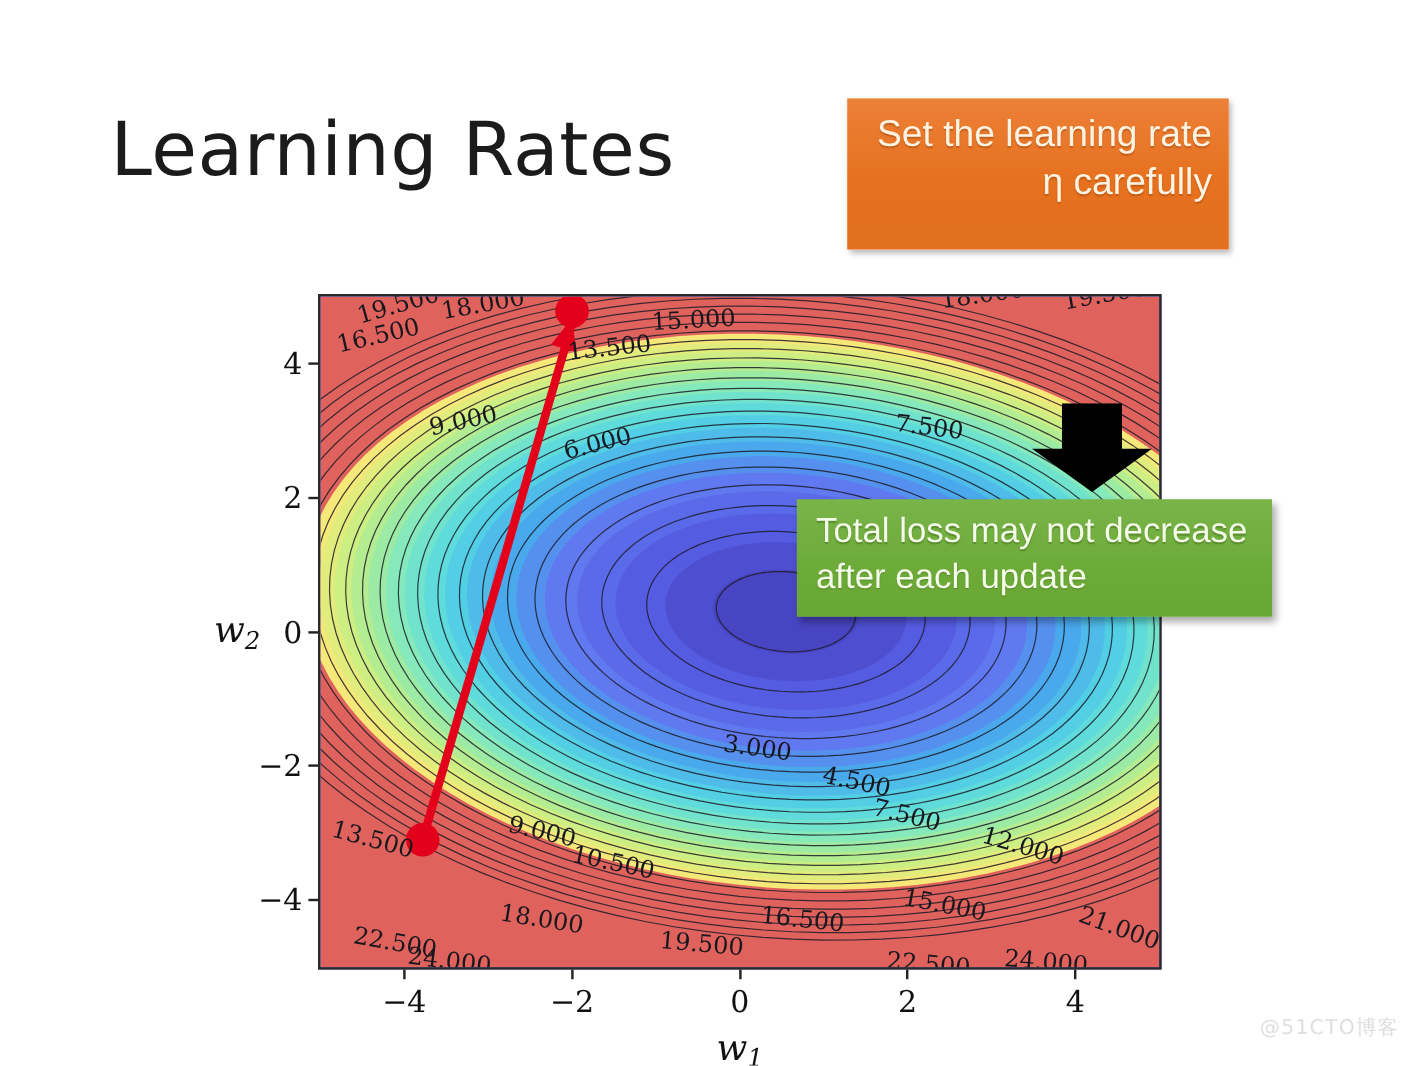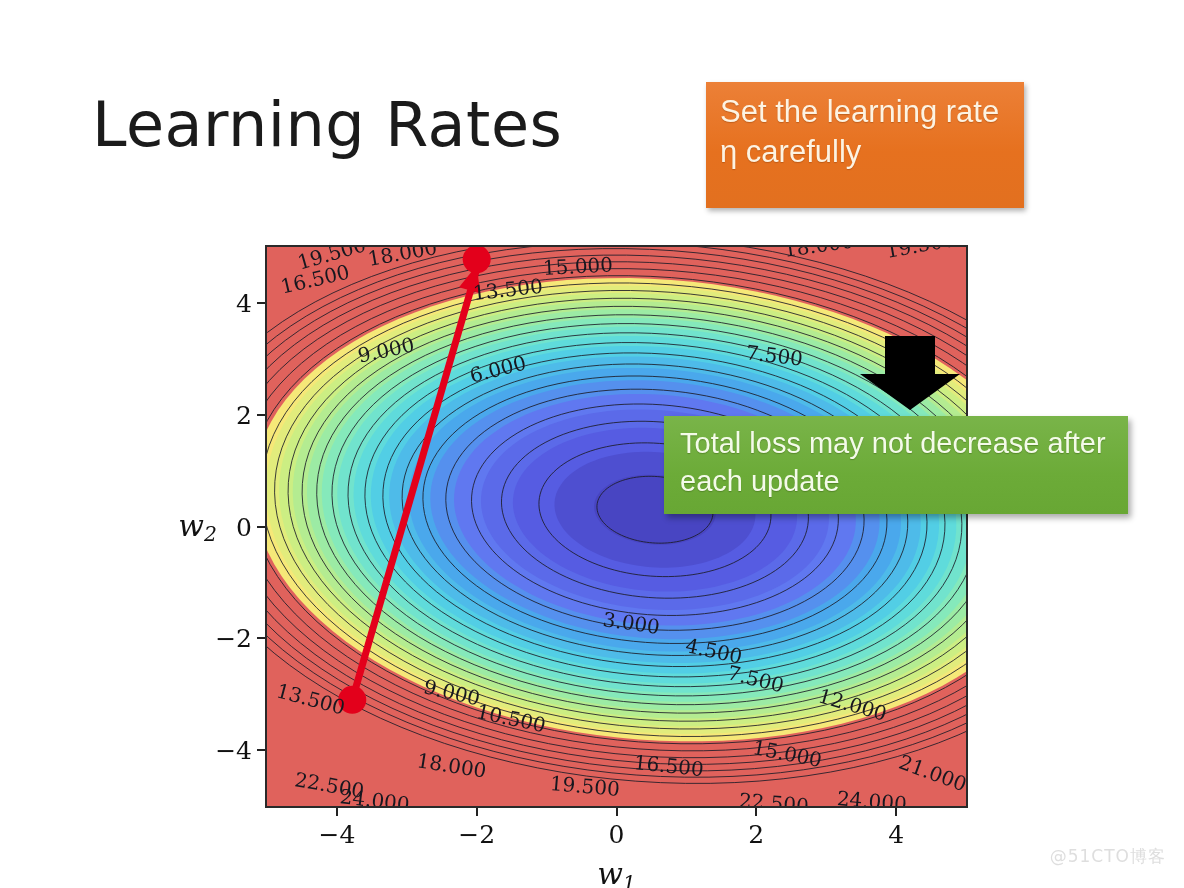--- a/index.html
+++ b/index.html
@@ -22,20 +22,21 @@
   }
 
   
   #orange-callout{
     position:absolute;left:706px;top:82px;
     width:318px;height:126px;
     background:linear-gradient(180deg,#ec8037 0%,#e6711f 55%,#e2701f 100%);
     box-shadow:2px 3px 5px rgba(0,0,0,.30);
     box-sizing:border-box;
     padding:10px 14px 0 14px;
+    text-align:right;
   }
   #orange-callout .txt{
     color:#fdf3e2;font-size:31px;line-height:1.30;
     font-family:"Liberation Sans",sans-serif;
     text-shadow:0 1px 1px rgba(120,50,0,.35);
   }
 
   
   .green-box{
     position:absolute;
@@ -44,21 +45,21 @@
     box-sizing:border-box;
     color:#f4fbe9;
     font-family:"Liberation Sans",sans-serif;
     text-shadow:0 1px 1px rgba(40,70,10,.35);
   }
   #green-callout-1{
     left:664px;top:276px;width:454px;height:52px;
     font-size:29px;padding:7px 0 0 16px;
   }
   #green-callout-2{
-    left:664px;top:416px;width:464px;height:98px;
+    left:664px;top:416px;width:396px;height:98px;
     font-size:29px;line-height:1.32;padding:8px 0 0 16px;
   }
 
   
   #down-arrow{
     position:absolute;left:855px;top:336px;width:110px;height:76px;
   }
 
   
   #plot-wrap{

